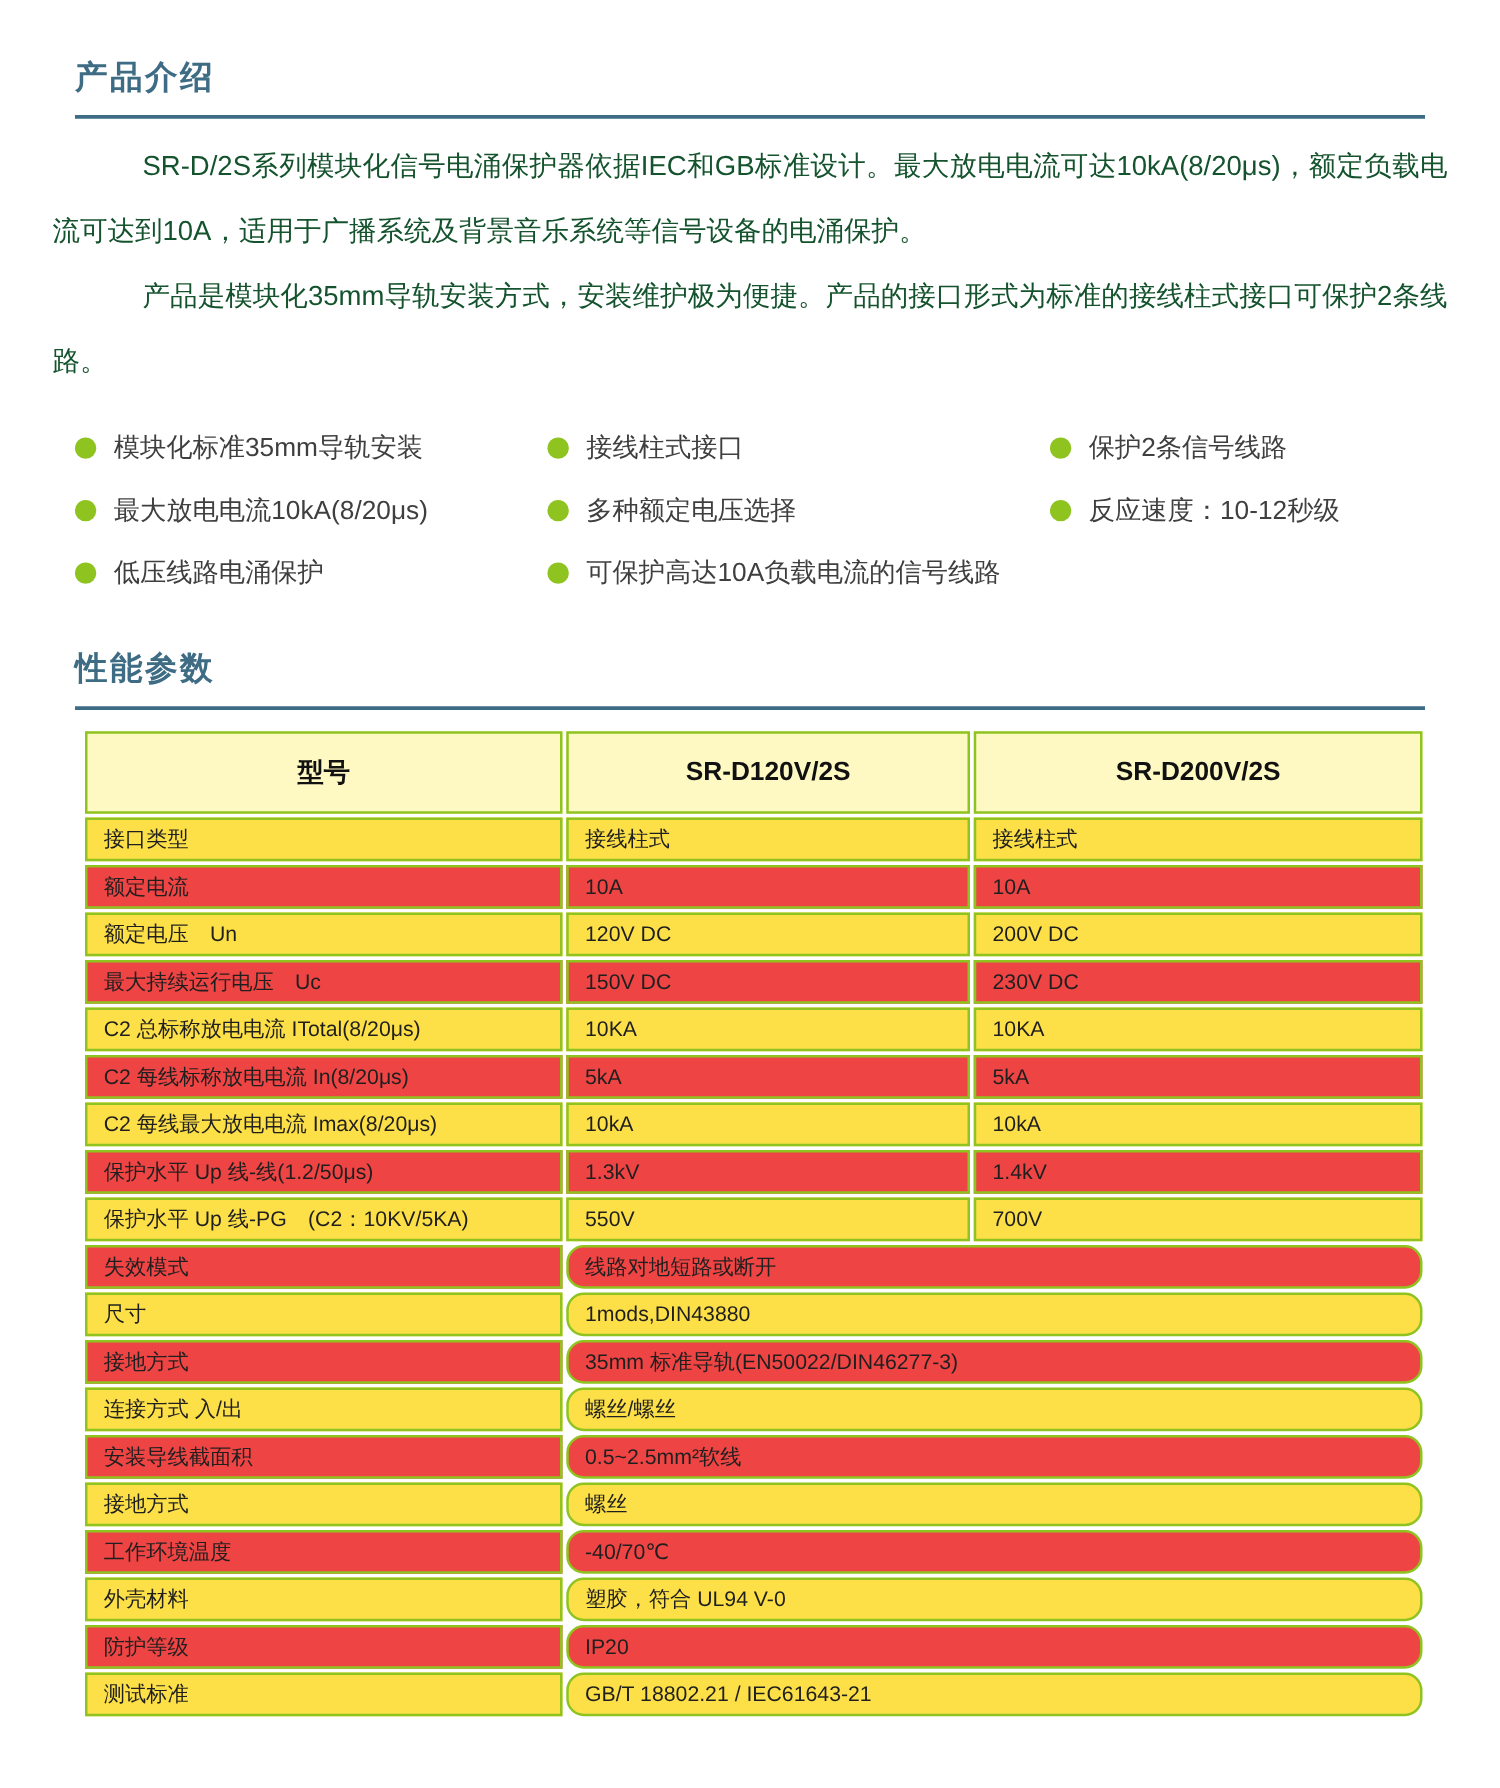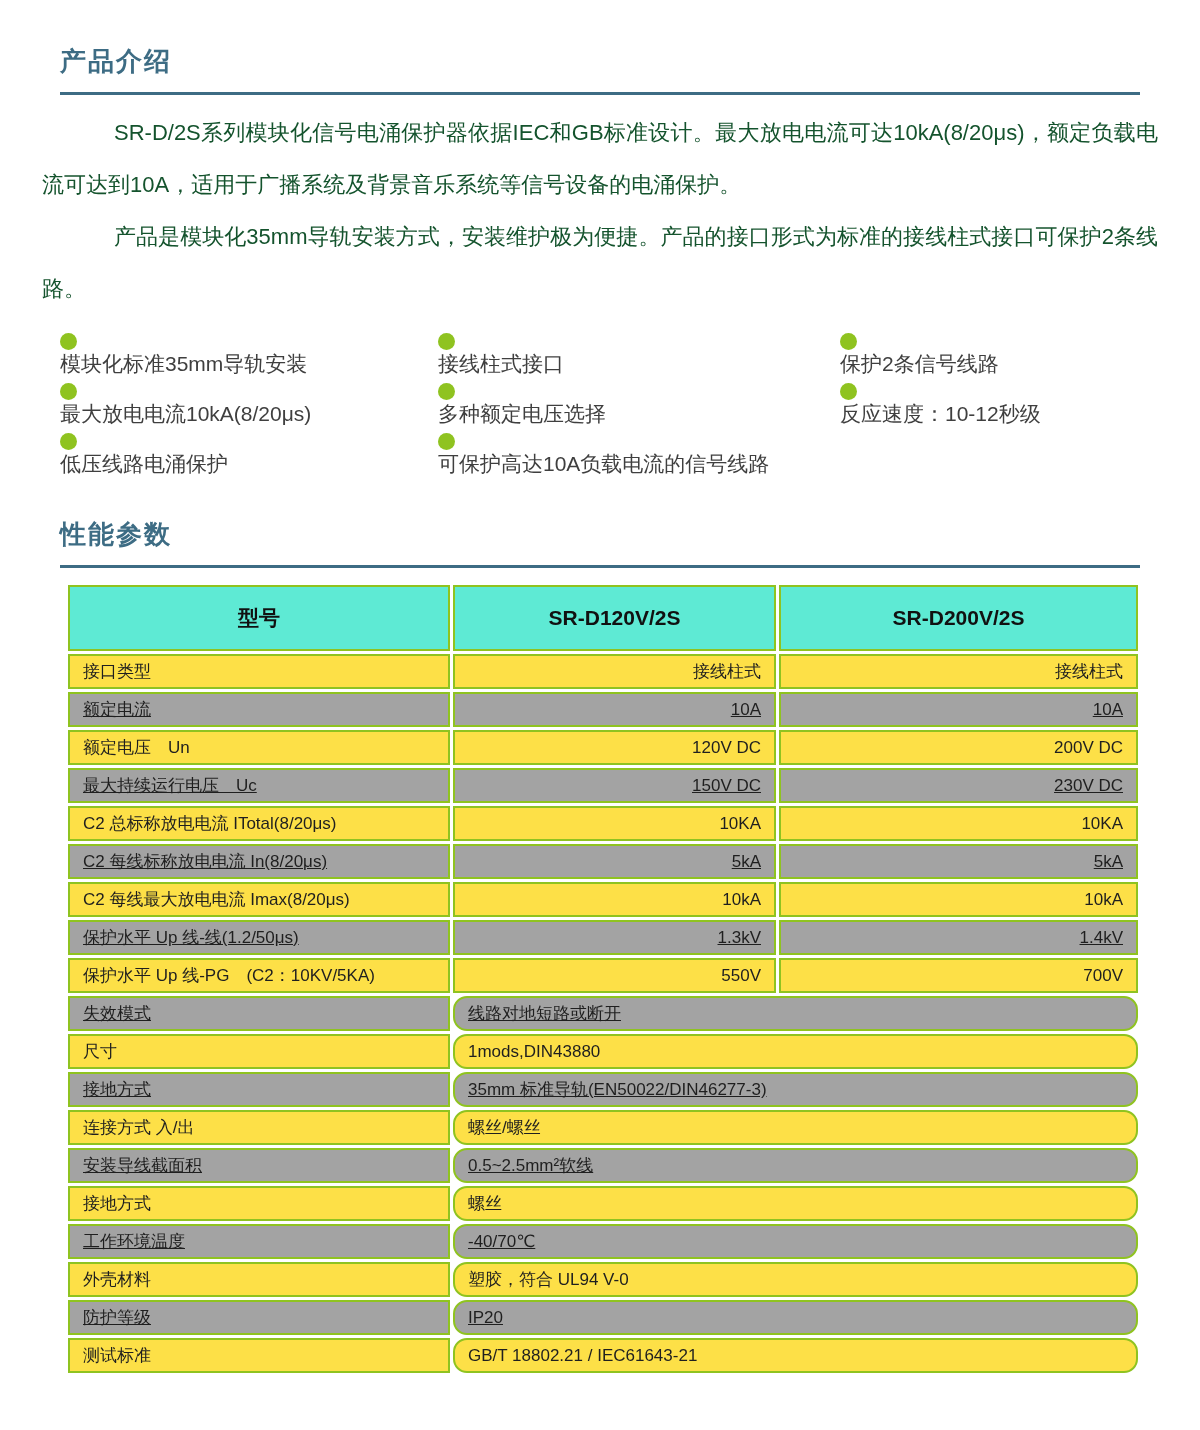--- a/index.html
+++ b/index.html
@@ -37,26 +37,25 @@
   .intro-text p { margin: 0; text-indent: 72px; }
 
   .features {
     display: grid;
     grid-template-columns: 378px 402px 1fr;
     margin: 18px 0 0 60px;
     width: 1090px;
   }
   .feature {
     display: flex;
-    align-items: flex-start;
+    align-items: center;
     height: 50px;
     font-size: 21px;
     color: #3f3f3f;
     white-space: nowrap;
-    flex-direction: column;
   }
   .dot {
     width: 17px; height: 17px;
     border-radius: 50%;
     background: #8fc320;
     margin-right: 14px;
     flex: none;
   }
 
   .specs { margin-top: 34px; }
@@ -71,36 +70,36 @@
   col.c1 { width: 382px; }
   col.c2 { width: 323px; }
   col.c3 { width: 359px; }
   .spec-table th, .spec-table td {
     border: 2px solid #8fc320;
     overflow: hidden;
     white-space: nowrap;
   }
   .spec-table th {
     height: 66px;
-    background: #5eead4;
+    background: #fef9c3;
     color: #111111;
     font-size: 21px;
     font-weight: bold;
     text-align: center;
   }
   .spec-table td {
     height: 35px;
     padding: 2px 13px;
     font-size: 17px;
     color: #1f1f1f;
     background: #fde047;
   }
-  .spec-table tr.alt td { background: #a3a3a3; text-decoration: underline; }
+  .spec-table tr.alt td { background: #ef4444; }
   td.lbl { text-align: left; }
-  td.val { text-align: right; }
+  td.val { text-align: left; }
   td.spanval { text-align: left; border-radius: 14px; }
 </style>
 </head>
 <body>
 
 <div class="page">
 
   <div class="intro-section">
     <h2 class="section-title">产品介绍</h2>
     <div class="rule"></div>

